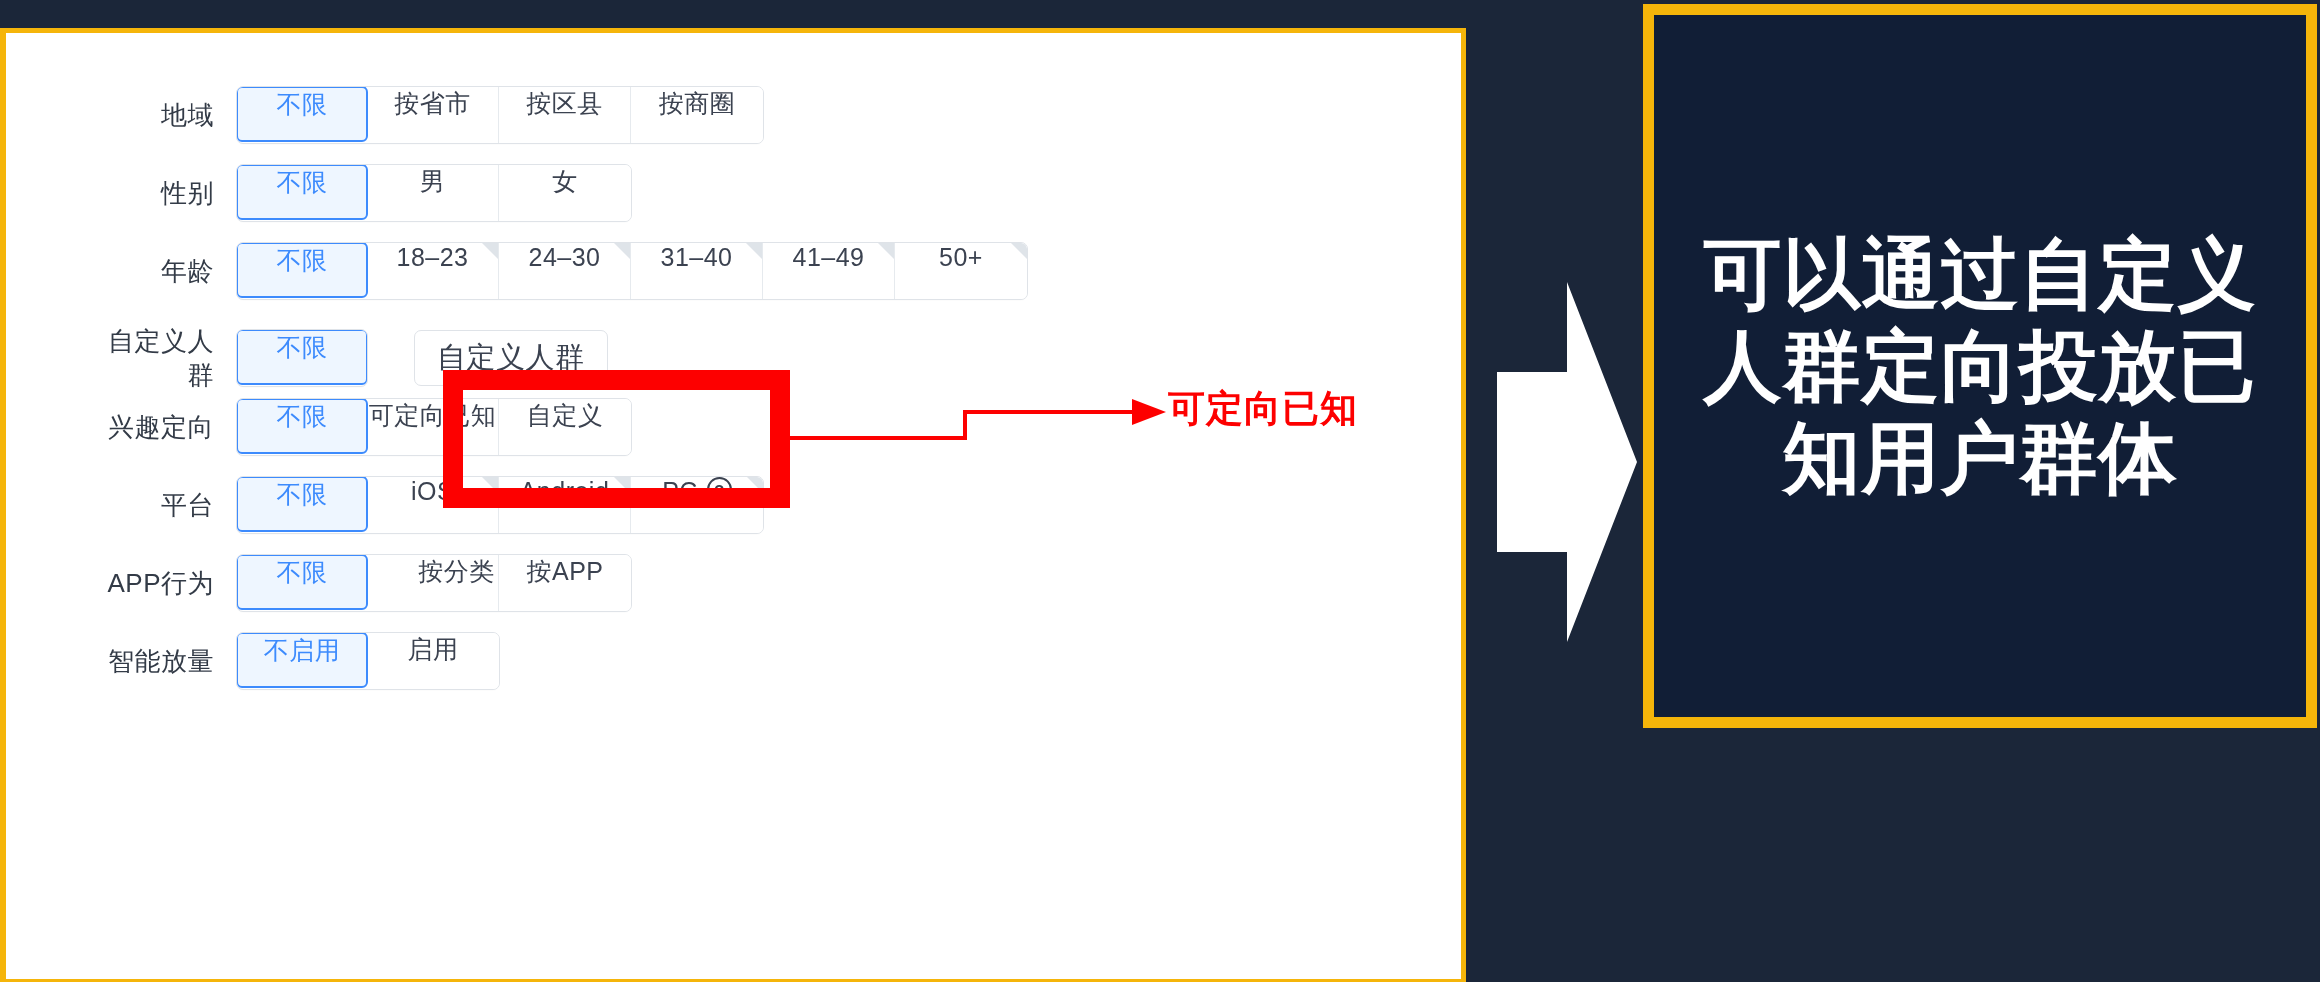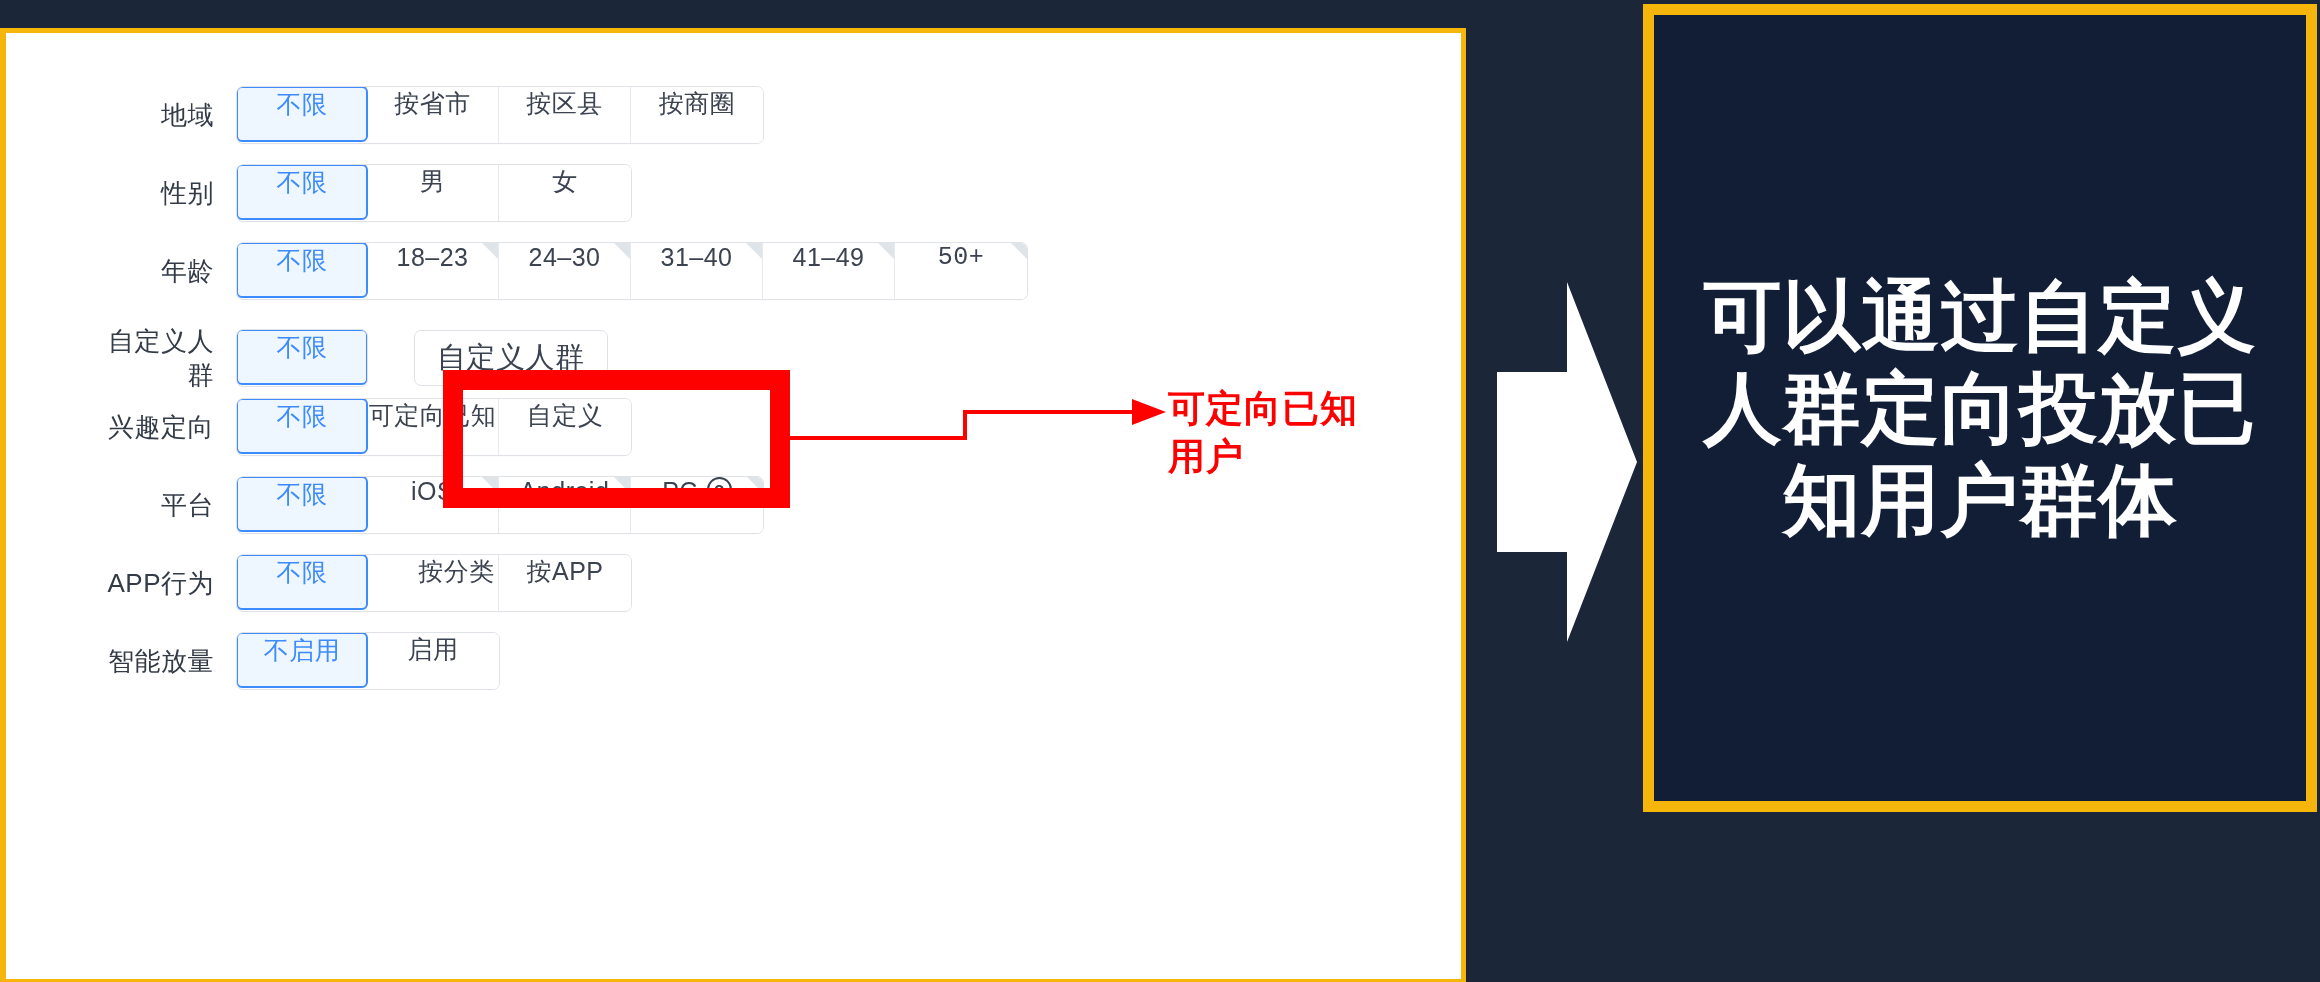--- a/index.html
+++ b/index.html
@@ -146,21 +146,21 @@
     position:absolute;
     left:1497px; top:282px;
     width:140px; height:360px;
     z-index:5;
   }
 
   
   #right-card{
     position:absolute;
     left:1643px; top:4px;
-    width:674px; height:808px;
+    width:674px; height:724px;
     border:11px solid #f5b50a;
     background:#111e36;
     box-sizing:border-box;
     display:flex;
     align-items:center;
     justify-content:center;
     overflow:hidden;
   }
   #right-text{
     color:#ffffff;
@@ -230,21 +230,21 @@
             <span class="corner"></span>
           </div>
           <div class="seg" style="width: 132px;">
             <span>31–40</span>
             <span class="corner"></span>
           </div>
           <div class="seg" style="width: 132px;">
             <span>41–49</span>
             <span class="corner"></span>
           </div>
-          <div class="seg" style="width: 132px; font-family: Liberation Mono, monospace;">
+          <div class="seg" style="width: 132px;">
             <span>50+</span>
             <span class="corner"></span>
           </div>
         </div>
       </div>
       <div class="frow" style="top: 270px; height: 110px;">
         <div class="rlabel two-line">
           <div>自定义人</div>
           <div>群</div>
         </div>
@@ -328,21 +328,20 @@
 
 <div id="red-box"></div>
 
 <svg id="red-connector" viewBox="0 0 390 70" width="390" height="70">
   <path d="M0,43 L185,43 L185,17 L355,17" fill="none" stroke="#fd0000" stroke-width="4"></path>
   <polygon points="352,4 386,17 352,30" fill="#fd0000"></polygon>
 </svg>
 
 <div id="red-note">
   <div>可定向已知</div>
-  <div>用户</div>
 </div>
 
 <svg id="big-arrow" viewBox="0 0 140 360" width="140" height="360">
   <polygon points="0,90 70,90 70,0 140,180 70,360 70,270 0,270" fill="#ffffff"></polygon>
 </svg>
 
 <div id="right-card">
   <div id="right-text">可以通过自定义人群定向投放已知用户群体</div>
 </div>
 

